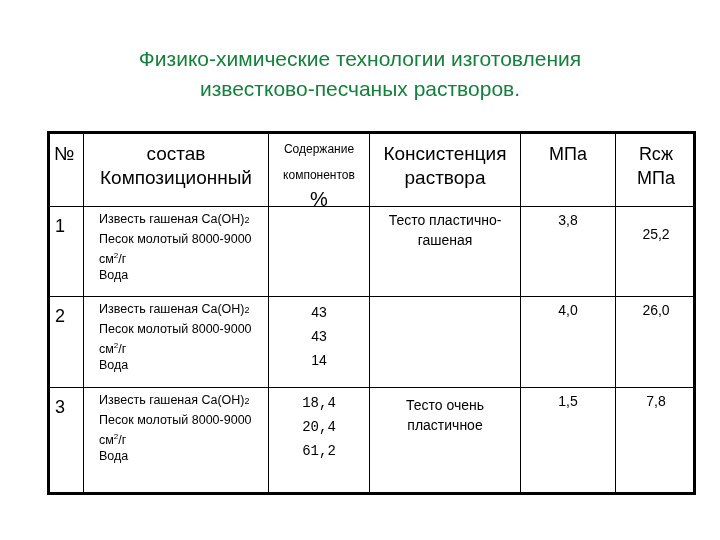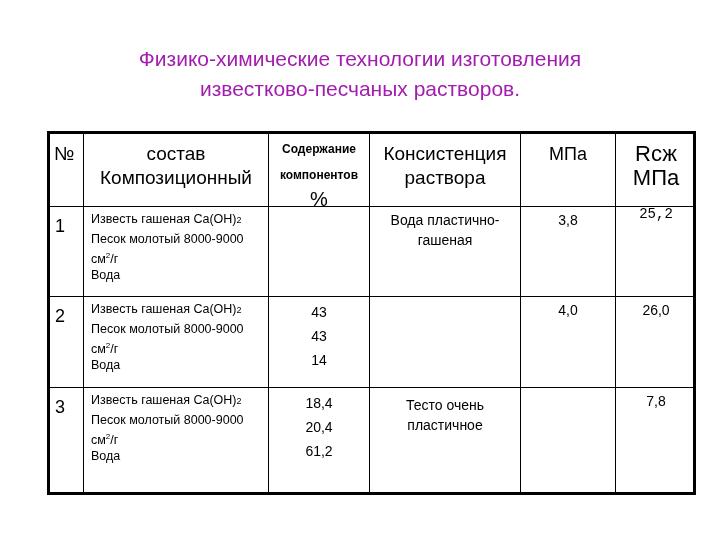--- a/index.html
+++ b/index.html
@@ -2,35 +2,35 @@
 <html><head>
   <meta charset="utf-8">
   <style>
     html, body { margin: 0; padding: 0; }
     body {
       width: 720px; height: 540px; background: #ffffff; position: relative; overflow: hidden;
       font-family: "Liberation Sans", sans-serif; color: #000;
     }
     .title {
       position: absolute; left: 0; top: 44px; width: 720px; text-align: center;
-      color: #a21caf; font-size: 21px; line-height: 30px;
+      color: #15803d; font-size: 21px; line-height: 30px;
     }
     .tbl {
       position: absolute; left: 47px; top: 131px; width: 649px; height: 364px;
       border: 3px solid #000; box-sizing: border-box;
     }
     .vl { position: absolute; top: 0; bottom: 0; width: 1px; background: #000; }
     .hl { position: absolute; left: 0; right: 0; height: 1px; background: #000; }
     .cell { position: absolute; box-sizing: border-box; }
     .c { text-align: center; }
     .hdr-big { font-size: 19px; line-height: 24px; }
-    .hdr-small { font-size: 12px; line-height: 26px; font-weight: bold; }
+    .hdr-small { font-size: 12px; line-height: 26px; }
     .pct { font-size: 20px; line-height: 22px; }
     .num { font-size: 18px; }
-    .comp { font-size: 12.5px; line-height: 19px; }
+    .comp { font-size: 12.5px; line-height: 19px; margin-left: 8px; }
     .comp .sub { font-size: 9px; }
     .comp .sup { font-size: 8px; vertical-align: 5px; }
     .pcts { font-size: 14px; line-height: 24px; }
     .cons { font-size: 14px; line-height: 20px; }
     .val { font-size: 14px; line-height: 20px; }
   </style>
 </head>
 <body>
 
 <div class="title">
@@ -60,38 +60,38 @@
     <div class="hdr-small">компонентов</div>
     <div class="pct">%</div>
   </div>
   <div class="cell c hdr-big" style="left:320px; top:8px; width:150px;">
     <div>Консистенция</div>
     <div>раствора</div>
   </div>
   <div class="cell c hdr-big" style="left:471px; top:8px; width:94px; font-size:18px;">
     <div>МПа</div>
   </div>
-  <div class="cell c hdr-big" style="left:566px; top:8px; width:80px; font-size:22px;">
+  <div class="cell c hdr-big" style="left:566px; top:8px; width:80px; font-size:18px;">
     <div>Rсж</div>
     <div>МПа</div>
   </div>
 
   <div class="cell num" style="left:5px; top:82px;">1</div>
   <div class="cell comp" style="left:41px; top:76px; width:176px;">
     <div><span>Известь гашеная Ca(OH)</span><span class="sub">2</span></div>
     <div>Песок молотый 8000-9000</div>
     <div style="line-height:14px"><span>см</span><span class="sup">2</span><span>/г</span></div>
     <div>Вода</div>
   </div>
   <div class="cell c cons" style="left:320px; top:76px; width:150px;">
-    <div>Вода пластично-</div>
+    <div>Тесто пластично-</div>
     <div>гашеная</div>
   </div>
   <div class="cell c val" style="left:471px; top:76px; width:94px;">3,8</div>
-  <div class="cell c val" style="left:566px; top:70px; width:80px;font-family:Liberation Mono, monospace;">25,2</div>
+  <div class="cell c val" style="left:566px; top:90px; width:80px;">25,2</div>
 
   <div class="cell num" style="left:5px; top:172px;">2</div>
   <div class="cell comp" style="left:41px; top:166px; width:176px;">
     <div><span>Известь гашеная Ca(OH)</span><span class="sub">2</span></div>
     <div>Песок молотый 8000-9000</div>
     <div style="line-height:14px"><span>см</span><span class="sup">2</span><span>/г</span></div>
     <div>Вода</div>
   </div>
   <div class="cell c pcts" style="left:219px; top:166px; width:100px;">
     <div>43</div>
@@ -101,23 +101,24 @@
   <div class="cell c val" style="left:471px; top:166px; width:94px;">4,0</div>
   <div class="cell c val" style="left:566px; top:166px; width:80px;">26,0</div>
 
   <div class="cell num" style="left:5px; top:263px;">3</div>
   <div class="cell comp" style="left:41px; top:257px; width:176px;">
     <div><span>Известь гашеная Ca(OH)</span><span class="sub">2</span></div>
     <div>Песок молотый 8000-9000</div>
     <div style="line-height:14px"><span>см</span><span class="sup">2</span><span>/г</span></div>
     <div>Вода</div>
   </div>
-  <div class="cell c pcts" style="left:219px; top:257px; width:100px;">
+  <div class="cell c pcts" style="left:219px; top:257px; width:100px;font-family:Liberation Mono, monospace;">
     <div>18,4</div>
     <div>20,4</div>
     <div>61,2</div>
   </div>
   <div class="cell c cons" style="left:320px; top:261px; width:150px;">
     <div>Тесто очень</div>
     <div>пластичное</div>
   </div>
+  <div class="cell c val" style="left:471px; top:257px; width:94px;">1,5</div>
   <div class="cell c val" style="left:566px; top:257px; width:80px;text-align:center;">7,8</div>
 </div>
 
 </body></html>

